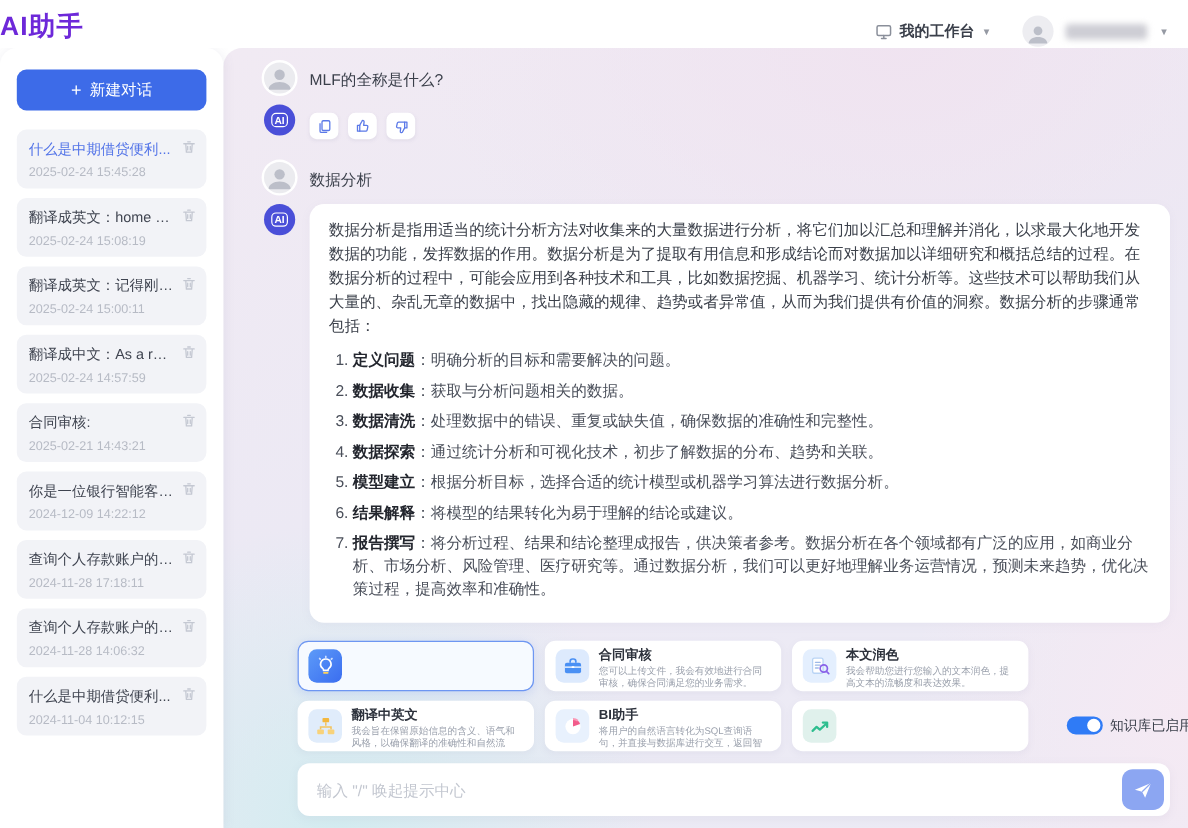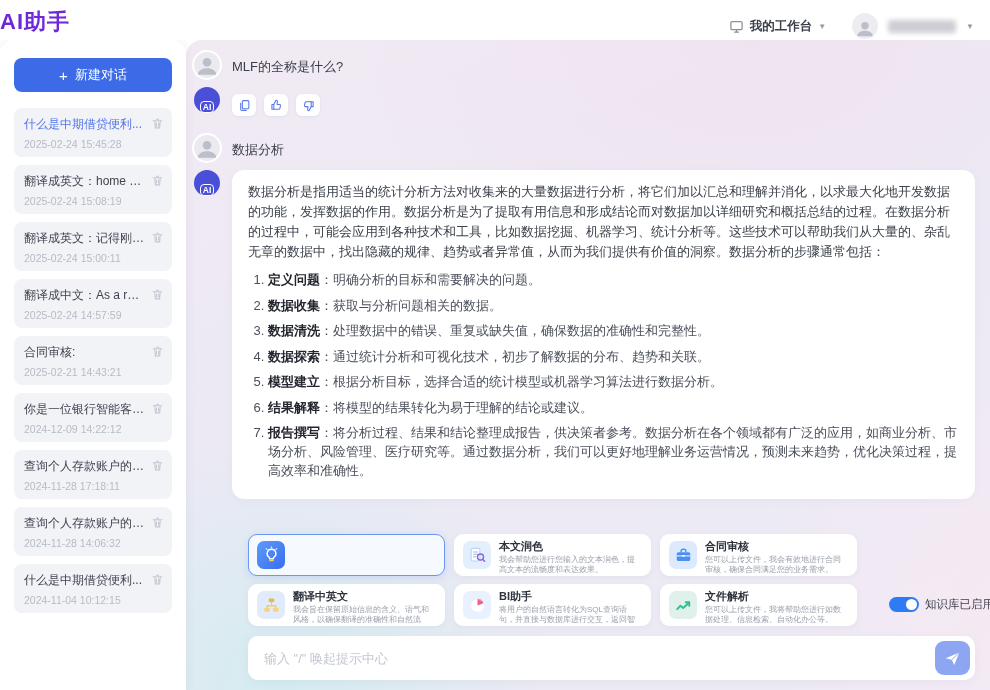--- a/index.html
+++ b/index.html
@@ -31,25 +31,25 @@
   .hist-trash svg { width:13px; height:13px; }
 
   
   .main { position:absolute; left:186px; top:40px; right:0; bottom:0; border-top-left-radius:16px; overflow:hidden;
     background:
       radial-gradient(55% 65% at 12% 100%, rgba(210,236,240,.95) 0%, rgba(210,236,240,0) 60%),
       radial-gradient(45% 60% at 100% 85%, rgba(246,233,243,.9) 0%, rgba(246,233,243,0) 65%),
       radial-gradient(70% 55% at 70% 0%, rgba(240,227,240,.95) 0%, rgba(240,227,240,0) 70%),
       linear-gradient(160deg,#f1eaf3 0%,#ece9f4 45%,#ecebf5 100%);
   }
-  .chat { position:absolute; inset:0; padding:12px 15px 10px 8px;border-radius:17px; }
+  .chat { position:absolute; inset:0; padding:12px 15px 10px 34px;border-radius:17px; }
 
   .msg-row { display:flex; align-items:flex-start; gap:12px; margin-bottom:9px; }
   .avatar-user { width:26px; height:26px; border-radius:50%; background:#ebebef; box-shadow:0 0 0 2px #fff; display:flex; align-items:flex-end; justify-content:center; overflow:hidden; flex:none; }
-  .avatar-ai { width:26px; height:26px; border-radius:50%; background:#4a4fd8; color:#fff; display:flex; align-items:flex-end; justify-content:center; flex:none; }
+  .avatar-ai { width:26px; height:26px; border-radius:50%; background:#4a4fd8; color:#fff; display:flex; align-items:center; justify-content:center; flex:none; }
   .ai-chip { border:1.5px solid #fff; border-radius:4px; font-size:8.5px; font-weight:bold; padding:1px 2px; line-height:1; }
   .user-text { font-size:13px; color:#3a3f4a; padding-top:6px; }
   .ai-col { flex:1; min-width:0; }
   .ai-card { background:#fff; border-radius:12px; padding:12px 16px; box-shadow:0 2px 8px rgba(130,130,170,.06); }
   .ai-card p { font-size:13px; line-height:20px; color:#3c414b; }
   .ai-card b { color:#23262e; }
   .steps { margin:8px 0 0 0; padding-left:20px; }
   .steps li { font-size:13px; line-height:19px; color:#4a4f5a; margin-bottom:6.5px; }
   .steps li b { color:#23262e; }
 
@@ -257,48 +257,48 @@
               <div class="fcard active">
                 <div class="fcard-icon" style="background: linear-gradient(135deg, rgb(93, 155, 248), rgb(58, 109, 240));">
                   <svg viewBox="0 0 24 24" fill="none" stroke="#fff" stroke-width="1.8" stroke-linecap="round">
                     <path d="M12 4a5.5 5.5 0 0 0-3.3 9.9c.65.5 1 1.1 1 2.1h4.6c0-1 .35-1.6 1-2.1A5.5 5.5 0 0 0 12 4z"></path>
                     <path d="M10 18.5h4" stroke="#ffd257"></path>
                     <path d="M12 1.2v1M5.5 3.5l.7.7M18.5 3.5l-.7.7" stroke="#cfe0ff"></path>
                   </svg>
                 </div>
               </div>
               <div class="fcard">
+                <div class="fcard-icon" style="background: rgb(221, 234, 253);">
+                  <svg viewBox="0 0 24 24" fill="none">
+                    <path d="M9 8V6.5A2.5 2.5 0 0 1 11.5 4h1A2.5 2.5 0 0 1 15 6.5V8" stroke="#4a90f4" stroke-width="1.8"></path>
+                    <rect x="3.5" y="8" width="17" height="11" rx="2" fill="#4a90f4"></rect>
+                    <path d="M3.5 12.5h17" stroke="#fff" stroke-width="1.2"></path>
+                    <rect x="10.5" y="11.5" width="3" height="2" rx="0.7" fill="#fff"></rect>
+                  </svg>
+                </div>
+                <div class="fcard-body">
+                  <div class="fcard-title">合同审核</div>
+                  <span class="fcard-desc">您可以上传文件，我会有效地进行合同审核，确保合同满足您的业务需求。</span>
+                </div>
+              </div>
+              <div class="fcard">
                 <div class="fcard-icon" style="background: rgb(228, 239, 254);">
                   <svg viewBox="0 0 24 24" fill="none">
                     <rect x="4" y="3" width="11" height="16" rx="2" fill="#fff" stroke="#b9d4f5" stroke-width="1.4"></rect>
                     <path d="M7 7.5h5M7 10.5h5M7 13.5h3" stroke="#9db9e8" stroke-width="1.4" stroke-linecap="round"></path>
                     <circle cx="15.8" cy="14" r="3.8" stroke="#8a63e8" stroke-width="1.8"></circle>
                     <path d="M18.6 17 21 19.4" stroke="#8a63e8" stroke-width="1.8" stroke-linecap="round"></path>
                   </svg>
                 </div>
                 <div class="fcard-body">
                   <div class="fcard-title">本文润色</div>
                   <span class="fcard-desc">我会帮助您进行您输入的文本润色，提高文本的流畅度和表达效果。</span>
                 </div>
               </div>
               <div class="fcard">
-                <div class="fcard-icon" style="background: rgb(221, 234, 253);">
-                  <svg viewBox="0 0 24 24" fill="none">
-                    <path d="M9 8V6.5A2.5 2.5 0 0 1 11.5 4h1A2.5 2.5 0 0 1 15 6.5V8" stroke="#4a90f4" stroke-width="1.8"></path>
-                    <rect x="3.5" y="8" width="17" height="11" rx="2" fill="#4a90f4"></rect>
-                    <path d="M3.5 12.5h17" stroke="#fff" stroke-width="1.2"></path>
-                    <rect x="10.5" y="11.5" width="3" height="2" rx="0.7" fill="#fff"></rect>
-                  </svg>
-                </div>
-                <div class="fcard-body">
-                  <div class="fcard-title">合同审核</div>
-                  <span class="fcard-desc">您可以上传文件，我会有效地进行合同审核，确保合同满足您的业务需求。</span>
-                </div>
-              </div>
-              <div class="fcard">
                 <div class="fcard-icon" style="background: rgb(224, 236, 251);">
                   <svg viewBox="0 0 24 24" fill="none">
                     <rect x="8.5" y="3" width="7" height="4.5" rx="1" fill="#f3b73e"></rect>
                     <path d="M12 7.5v3.5M6.5 15v-2.5h11V15" stroke="#f3c35e" stroke-width="1.6"></path>
                     <rect x="3" y="15" width="7" height="5" rx="1" fill="#f8d27a"></rect>
                     <rect x="14" y="15" width="7" height="5" rx="1" fill="#f8d27a"></rect>
                   </svg>
                 </div>
                 <div class="fcard-body">
                   <div class="fcard-title">翻译中英文</div>
@@ -317,24 +317,20 @@
                   <div class="fcard-title">BI助手</div>
                   <span class="fcard-desc">将用户的自然语言转化为SQL查询语句，并直接与数据库进行交互，返回智能推荐的图表结果。</span>
                 </div>
               </div>
               <div class="fcard">
                 <div class="fcard-icon" style="background: rgb(224, 241, 236);">
                   <svg viewBox="0 0 24 24" fill="none" stroke="#2fbe8f" stroke-width="2.4" stroke-linecap="round" stroke-linejoin="round">
                     <path d="M4 16.5l4.2-4.2 3.4 2.9L19 8.5"></path>
                     <path d="M14.8 7.8H19.3V12.3"></path>
                   </svg>
-                </div>
-                <div class="fcard-body">
-                  <div class="fcard-title">文件解析</div>
-                  <span class="fcard-desc">您可以上传文件，我将帮助您进行如数据处理、信息检索、自动化办公等。</span>
                 </div>
               </div>
             </div>
           <div class="toggle-zone">
             <div class="toggle">
               <div class="toggle-knob"></div>
             </div>
             <span class="toggle-label">知识库已启用</span>
           </div>
         </div>

